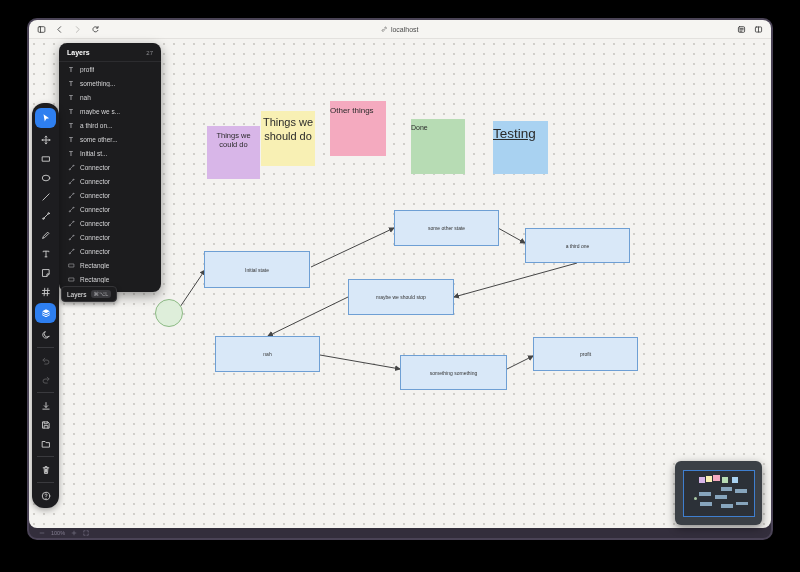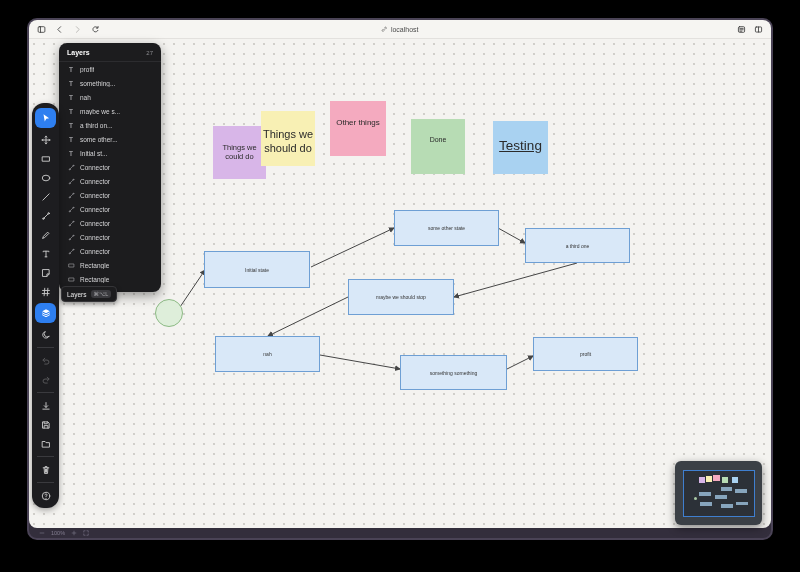--- a/index.html
+++ b/index.html
@@ -15,21 +15,21 @@
     justify-content:center;gap:3px;color:#4b4b4b;font-size:7px;pointer-events:none;}
   .bb-right{margin-left:auto;display:flex;align-items:center;gap:8px;color:#5a5a5a;}
   .bicon svg{width:9px;height:9px;display:block;}
   .bicon{color:#3e3e3e;display:flex;}
   .bicon.dim{color:#b3b1ae;}
   .tiny svg{width:6.5px;height:6.5px;display:block;}
   
   .canvas{position:absolute;left:0;right:0;top:19px;bottom:10px;background:#f4f3f0;
     background-image:radial-gradient(circle,#cfcdc9 0.7px,transparent 0.9px);
     background-size:10px 10px;border-radius:0 0 8px 8px;overflow:hidden;}
-  .sticky{position:absolute;display:flex;justify-content:center;padding-top:17px;
+  .sticky{position:absolute;display:flex;justify-content:flex-start;padding-top:5px;
     text-align:center;color:#2a2a2a;font-weight:500;line-height:1.25;}
   .flow-node{position:absolute;background:#d9e8f8;border:1px solid #6e9fd4;
     display:flex;align-items:center;justify-content:center;text-align:center;
     font-size:5px;color:#333;padding:2px;}
   .flow-circle{position:absolute;background:#deeeda;border:1px solid #8cba84;border-radius:50%;}
   #arrow-svg{position:absolute;left:0;top:0;pointer-events:none;}
   
   .toolbar{position:absolute;left:3px;top:83px;width:27px;background:#1d1d20;
     border-radius:12px;padding:5px 0;display:flex;flex-direction:column;align-items:center;
     gap:4px;box-shadow:0 2px 6px rgba(0,0,0,.35);}
@@ -133,21 +133,21 @@
           <line x1="151" y1="268" x2="176" y2="231" stroke="#454545" stroke-width="1" marker-end="url(#ah)"></line>
           <line x1="282" y1="228" x2="365" y2="189" stroke="#454545" stroke-width="1" marker-end="url(#ah)"></line>
           <line x1="469" y1="189" x2="496" y2="204" stroke="#454545" stroke-width="1" marker-end="url(#ah)"></line>
           <line x1="548" y1="224" x2="425" y2="258" stroke="#454545" stroke-width="1" marker-end="url(#ah)"></line>
           <line x1="319" y1="258" x2="239" y2="297" stroke="#454545" stroke-width="1" marker-end="url(#ah)"></line>
           <line x1="291" y1="316" x2="371" y2="330" stroke="#454545" stroke-width="1" marker-end="url(#ah)"></line>
           <line x1="478" y1="330" x2="504" y2="317" stroke="#454545" stroke-width="1" marker-end="url(#ah)"></line>
         </g>
     </svg>
     <div id="shapes">
-        <div class="sticky" style="left: 184px; top: 87px; width: 53px; height: 53px; background: rgb(216, 182, 232); font-size: 7.5px;">
+        <div class="sticky" style="left: 178px; top: 87px; width: 53px; height: 53px; background: rgb(216, 182, 232); font-size: 7.5px;">
           <span>Things we could do</span>
         </div>
         <div class="sticky" style="left: 232px; top: 72px; width: 54px; height: 55px; background: rgb(248, 240, 180); font-size: 11px;">
           <span>Things we should do</span>
         </div>
         <div class="sticky" style="left: 301px; top: 62px; width: 56px; height: 55px; background: rgb(244, 170, 191); font-size: 8px;">
           <span>Other things</span>
         </div>
         <div class="sticky" style="left: 382px; top: 80px; width: 54px; height: 55px; background: rgb(183, 220, 180); font-size: 7px;">
           <span>Done</span>

